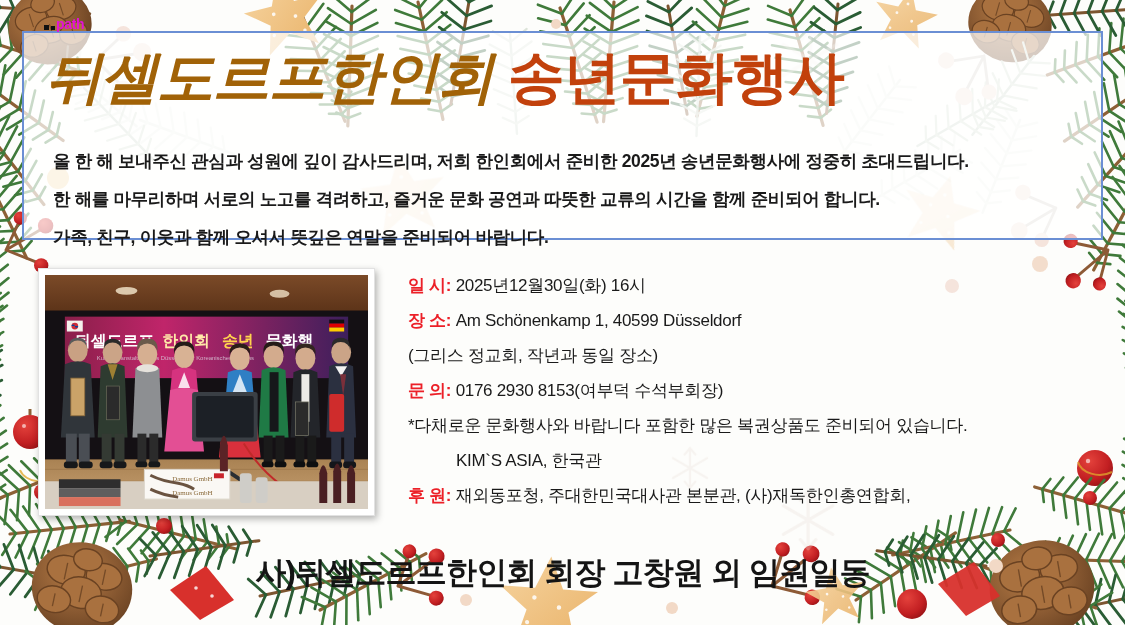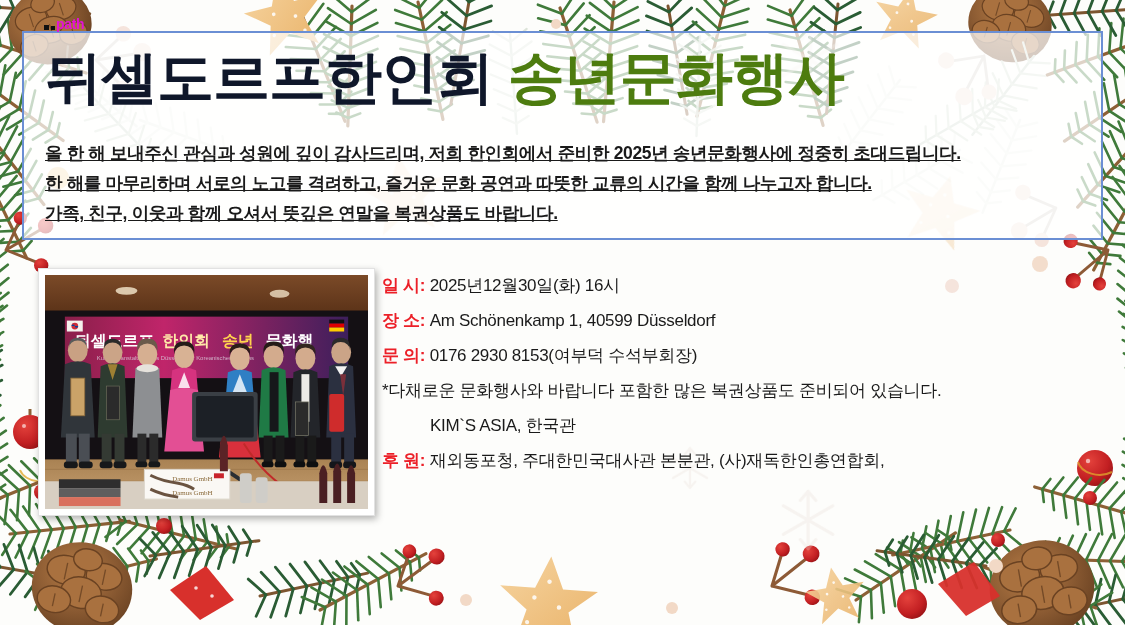--- a/index.html
+++ b/index.html
@@ -43,48 +43,48 @@
     position:absolute;left:-5px;top:9px;width:4px;height:4px;
     background:#111;
   }
 
   
   .title{
     position:absolute;left:45px;top:48px;
     font-size:57px;font-weight:bold;line-height:1.05;
     white-space:nowrap;letter-spacing:-1px;
   }
-  .title .t-green{color:#0f172a;}
-  .title .t-red{color:#4d7c0f;}
+  .title .t-green{color:#a16207;font-style:italic;}
+  .title .t-red{color:#c2410c;}
 
   
   .intro{
     position:absolute;left:45px;top:138px;width:1040px;
     font-size:17.5px;font-weight:bold;color:#1a1a1a;
     line-height:1.72;letter-spacing:-0.35px;
   }
-  .intro p{margin:0;white-space:nowrap;text-decoration:underline;}
+  .intro p{margin:8px;white-space:nowrap;}
 
   
   .photo-frame{
     position:absolute;left:38px;top:268px;width:337px;height:248px;
     background:#ffffff;
     padding:6px;box-sizing:border-box;
     box-shadow:2px 3px 7px rgba(0,0,0,0.30);
     border:1px solid #e2e2e2;
   }
   .photo{
     position:relative;width:100%;height:100%;
     overflow:hidden;background:#241a16;
   }
   .photo svg{display:block;width:100%;height:100%;}
 
   
   .details{
-    position:absolute;left:382px;top:268px;width:660px;
+    position:absolute;left:408px;top:268px;width:660px;
     font-size:17px;color:#1a1a1a;letter-spacing:-0.3px;
   }
   .d-row{
     height:35px;line-height:35px;white-space:nowrap;
   }
   .d-row.indent{padding-left:48px;}
   .lbl{color:#ec2028;font-weight:bold;}
   .val{color:#1a1a1a;font-weight:500;}
 
   
@@ -357,22 +357,22 @@
     <span>path</span>
   </div>
 
   <div class="title">
     <span class="t-green">뒤셀도르프한인회</span>
     <span class="t-red">송년문화행사</span>
   </div>
 
   <div class="intro">
     <p>올 한 해 보내주신 관심과 성원에 깊이 감사드리며, 저희 한인회에서 준비한 2025년 송년문화행사에 정중히 초대드립니다.</p>
-    <p>한 해를 마무리하며 서로의 노고를 격려하고, 즐거운 문화 공연과 따뜻한 교류의 시간을 함께 나누고자 합니다.</p>
-    <p>가족, 친구, 이웃과 함께 오셔서 뜻깊은 연말을 복권상품도 바랍니다.</p>
+    <p>한 해를 마무리하며 서로의 노고를 격려하고, 즐거운 문화 공연과 따뜻한 교류의 시간을 함께 준비되어 합니다.</p>
+    <p>가족, 친구, 이웃과 함께 오셔서 뜻깊은 연말을 준비되어 바랍니다.</p>
   </div>
 
   <div class="photo-frame">
     <div class="photo">
       <svg viewBox="0 0 325 236" preserveAspectRatio="none">
         <defs>
           <linearGradient id="bannerG" x1="0" y1="0" x2="1" y2="0">
             <stop offset="0%" stop-color="#8a1f4a"></stop>
             <stop offset="35%" stop-color="#c0256a"></stop>
             <stop offset="70%" stop-color="#7a2260"></stop>
@@ -535,27 +535,31 @@
   </div>
 
   <div class="details">
     <div class="d-row">
       <span class="lbl">일 시</span><span class="lbl">: </span><span class="val">2025년12월30일(화) 16시</span>
     </div>
     <div class="d-row">
       <span class="lbl">장 소</span><span class="lbl">: </span><span class="val">Am Schönenkamp 1, 40599 Düsseldorf</span>
     </div>
     <div class="d-row">
+      <span class="val">(그리스 정교회, 작년과 동일 장소)</span>
+    </div>
+    <div class="d-row">
       <span class="lbl">문 의</span><span class="lbl">: </span><span class="val">0176 2930 8153(여부덕 수석부회장)</span>
     </div>
     <div class="d-row">
       <span class="val">*다채로운 문화행사와 바랍니다 포함한 많은 복권상품도 준비되어 있습니다.</span>
     </div>
     <div class="d-row indent">
       <span class="val">KIM`S ASIA, 한국관</span>
     </div>
     <div class="d-row">
       <span class="lbl">후 원</span><span class="lbl">: </span><span class="val">재외동포청, 주대한민국대사관 본분관, (사)재독한인총연합회,</span>
     </div>
   </div>
 
+  <div class="signature">사)뒤셀도르프한인회 회장 고창원 외 임원일동</div>
 
 </div>
 
 </body></html>

